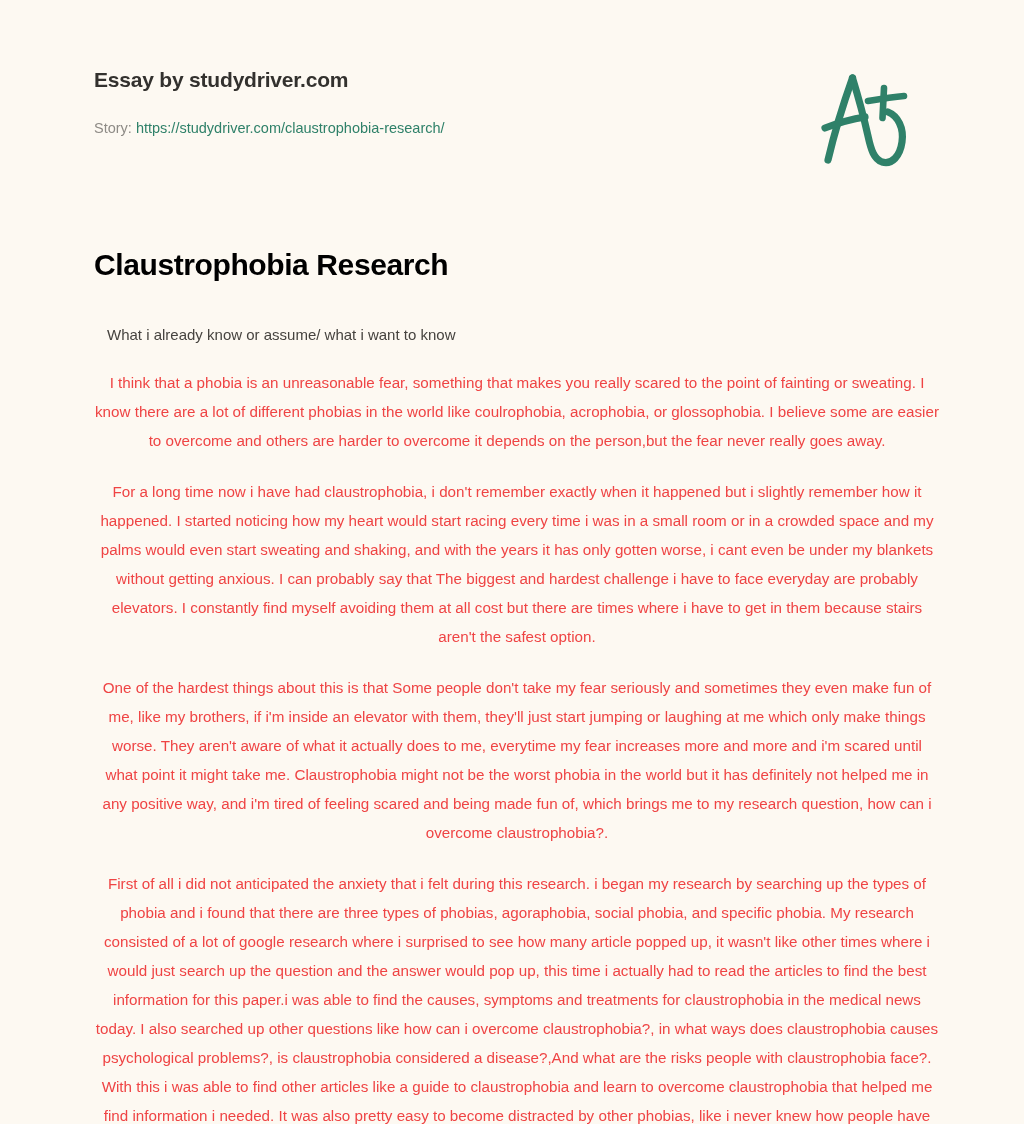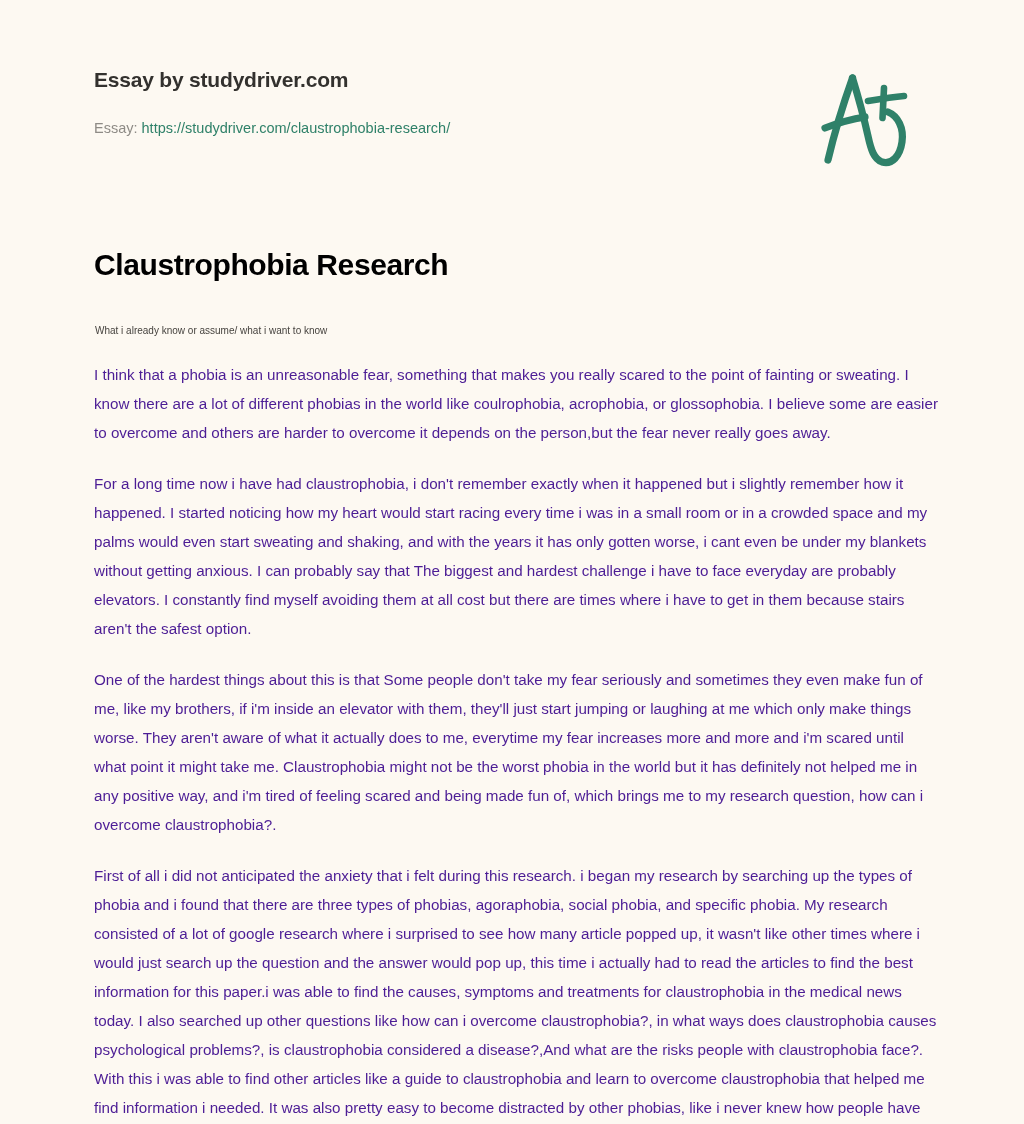--- a/index.html
+++ b/index.html
@@ -79,47 +79,47 @@
   .article-title {
     font-size: 30px;
     font-weight: bold;
     letter-spacing: -0.4px;
     color: #000000;
     margin: 0 0 40px 0;
     line-height: 1.15;
   }
 
   .section-heading {
-    font-size: 10px;
+    font-size: 15px;
     font-weight: normal;
     color: #46433f;
-    margin: 0 0 22px 1px;
+    margin: 0 0 22px 13px;
     line-height: 1.55;
   }
 
   .para {
     font-size: 15.2px;
     line-height: 29px;
-    color: #4c1d95;
+    color: #ef4444;
     margin: 0 0 22px 0;
-    text-align: left;
+    text-align: center;
   }
   .para:last-child { margin-bottom: 0; }
 </style>
 </head>
 <body>
 
 <div class="page">
 
   <div class="header">
 
     <div class="brand-line">Essay by studydriver.com</div>
 
     <div class="source-line">
-      <span>Essay: </span><a class="src-url" href="#">https://studydriver.com/claustrophobia-research/</a>
+      <span>Story: </span><a class="src-url" href="#">https://studydriver.com/claustrophobia-research/</a>
     </div>
 
     <div class="logo">
       <svg viewBox="0 0 104 106" xmlns="http://www.w3.org/2000/svg">
         <g fill="none" stroke="#2f8169" stroke-linecap="round" stroke-linejoin="round">
 
           <path d="M40.5 12 C 33 33, 24 60, 16 94" stroke-width="7.2"></path>
 
           <path d="M40.5 12 C 46 30, 52 52, 56 70 C 59 84, 62 93, 70 96
                    C 80 99, 88 90, 90 76 C 92 62, 86 50, 76 46" stroke-width="7.2"></path>

